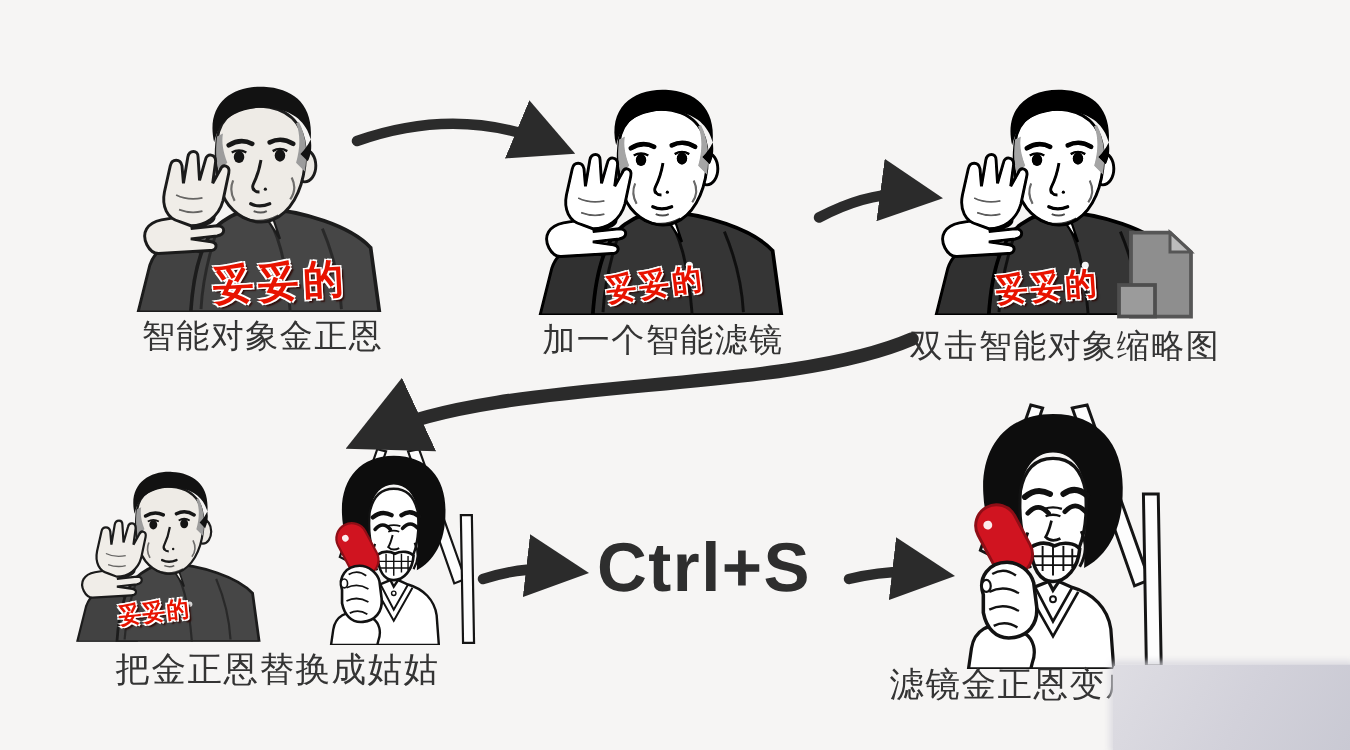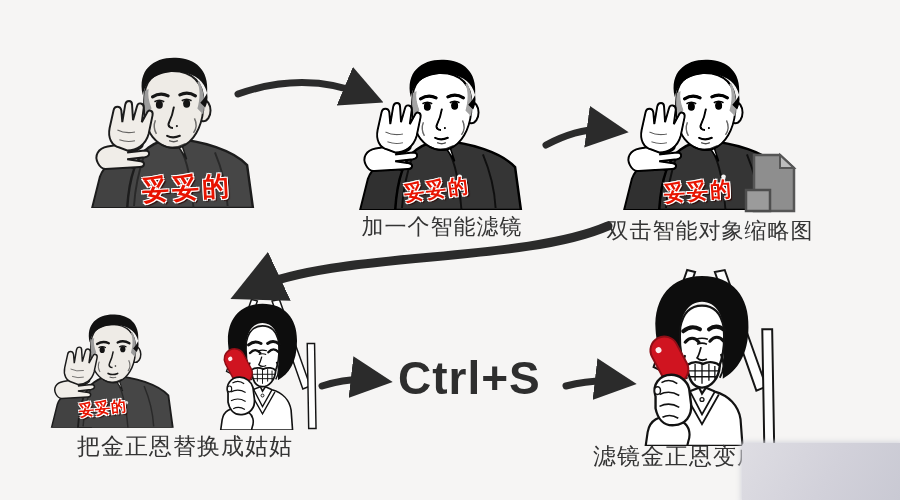--- a/index.html
+++ b/index.html
@@ -160,20 +160,21 @@
     <svg viewBox="0 0 170 180">
         <use href="#gugu"></use>
       </svg>
   </div>
 
   <div class="stamp" id="stamp1">妥妥的</div>
   <div class="stamp" id="stamp2">妥妥的</div>
   <div class="stamp" id="stamp3">妥妥的</div>
   <div class="stamp" id="stamp4">妥妥的</div>
 
+  <div class="step-label" id="label1">智能对象金正恩</div>
   <div class="step-label" id="label2">加一个智能滤镜</div>
   <div class="step-label" id="label3">双击智能对象缩略图</div>
   <div class="step-label" id="label4">把金正恩替换成姑姑</div>
   <div class="step-label" id="label5">滤镜金正恩变成</div>
 
   <div class="shortcut">Ctrl+S</div>
 
   <div id="cover"></div>
 
 </div>

